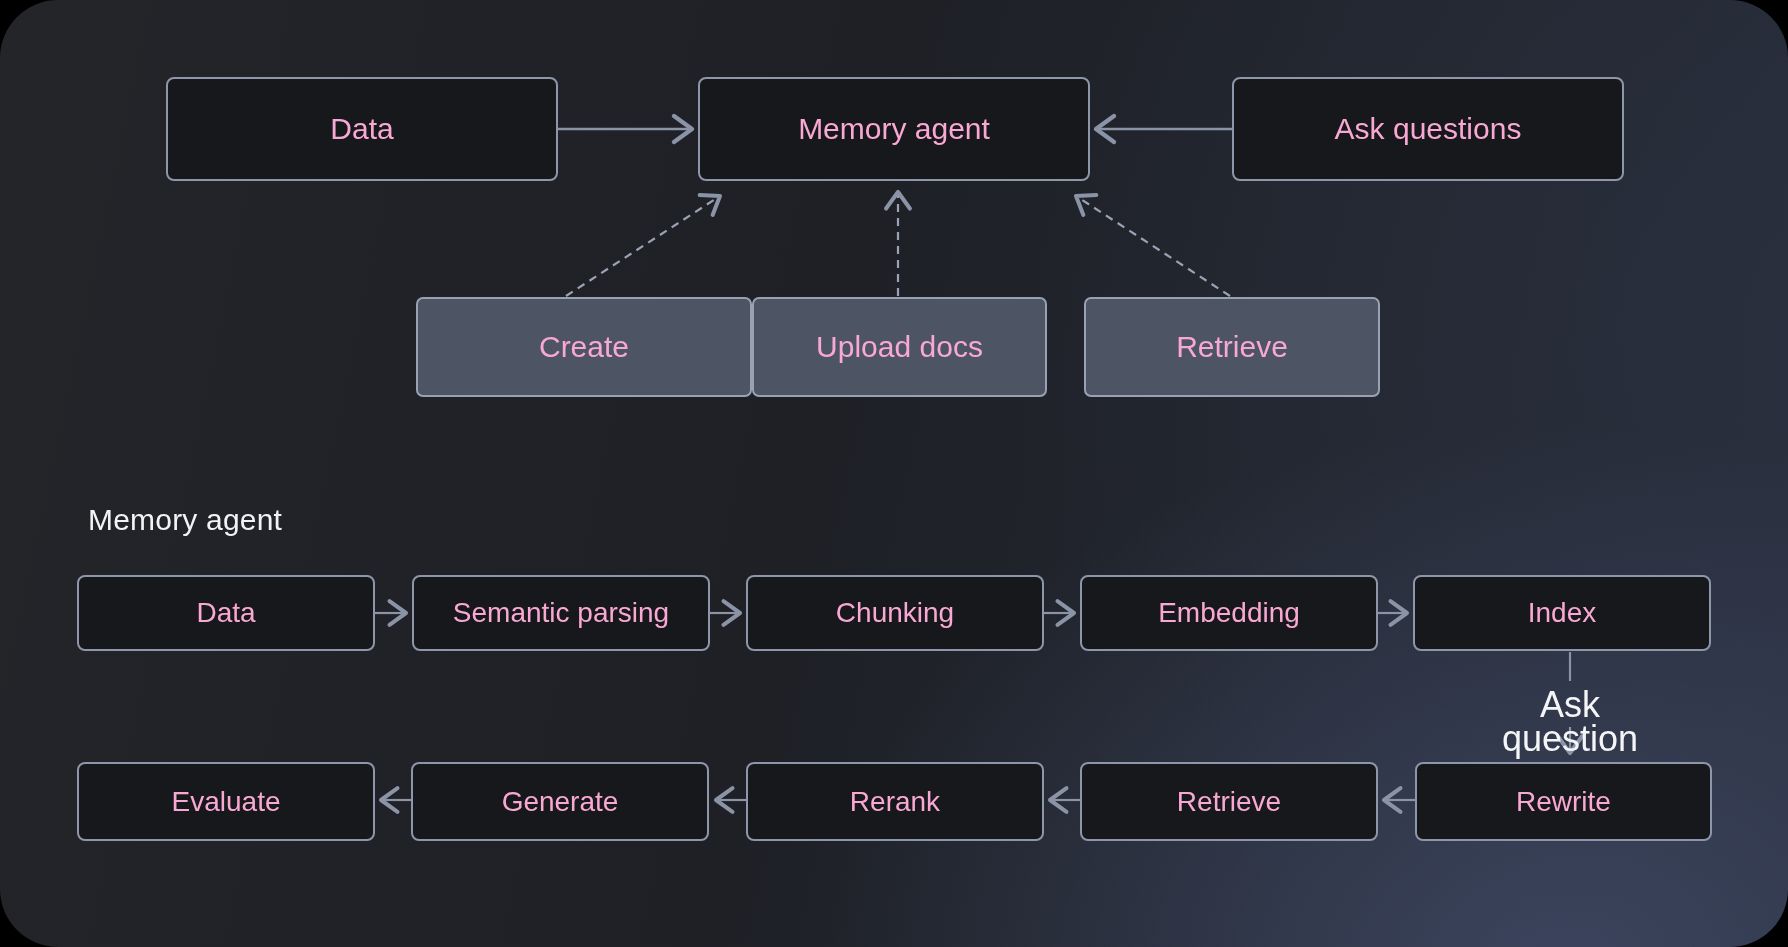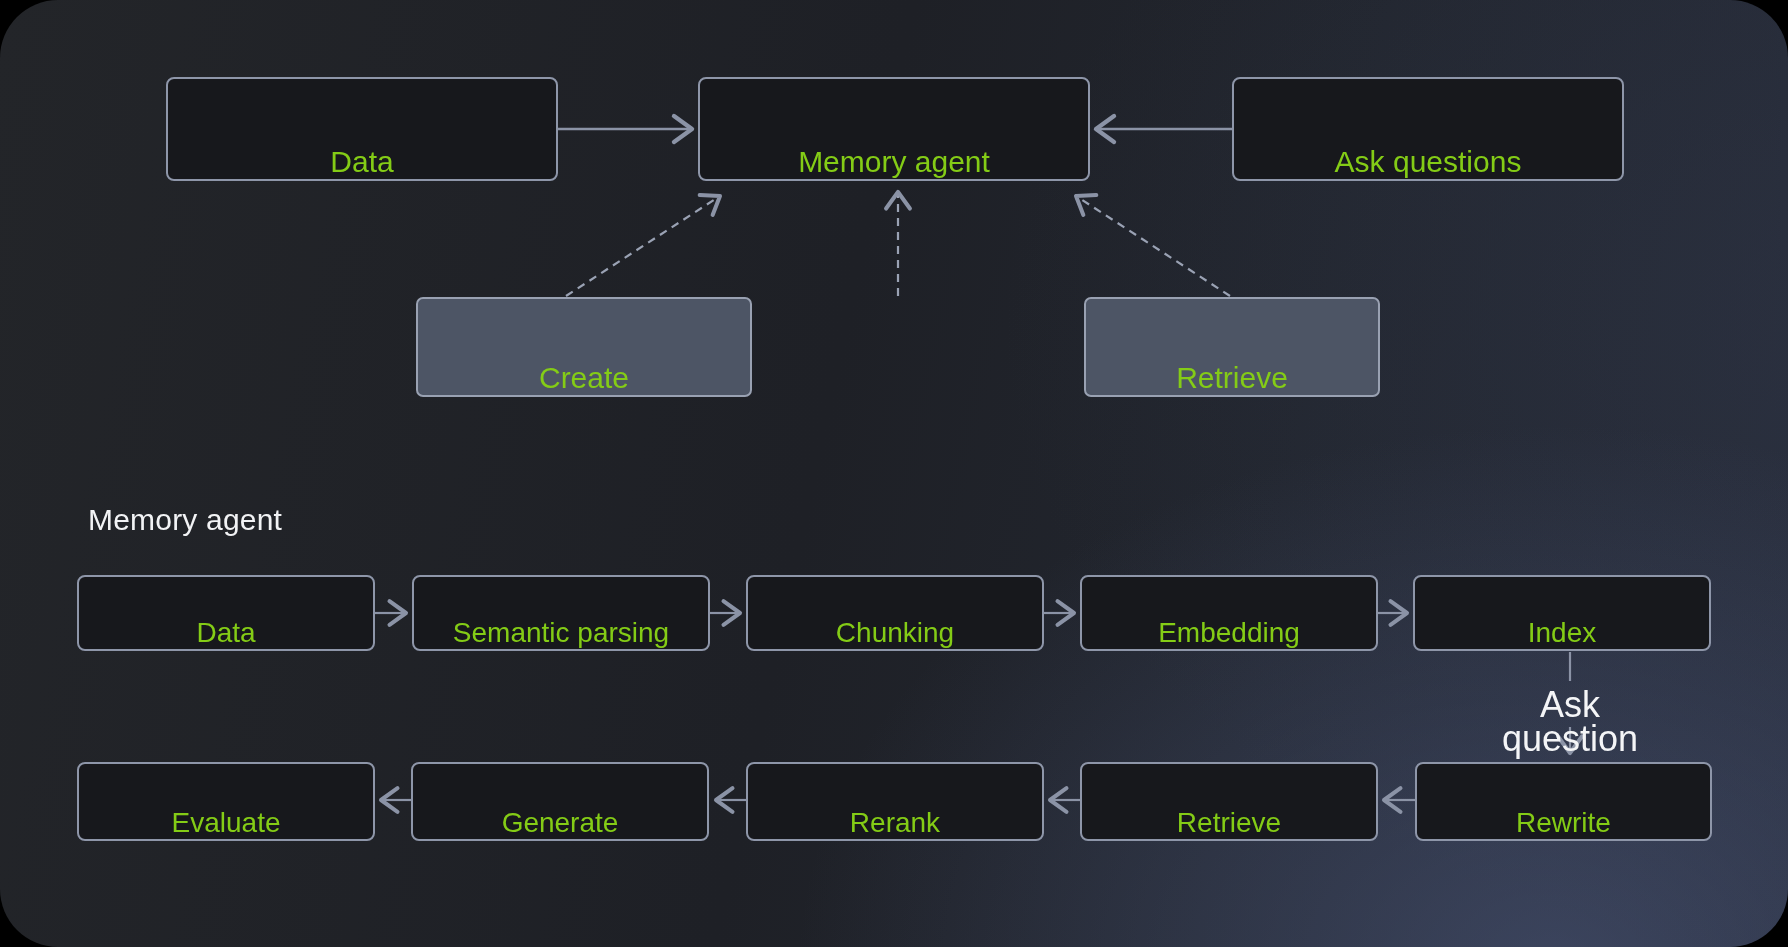--- a/index.html
+++ b/index.html
@@ -9,22 +9,22 @@
     -webkit-font-smoothing:antialiased;
   }
   .canvas{
     position:absolute;inset:0;border-radius:58px;
     background:
       radial-gradient(1150px 820px at 87% 102%, rgba(82,95,134,0.50), rgba(82,95,134,0) 66%),
       radial-gradient(1500px 1050px at 108% 34%, rgba(54,62,84,0.32), rgba(54,62,84,0) 62%),
       linear-gradient(102deg, #232529 0%, #1e2026 46%, #22262f 70%, #262b38 100%);
   }
   .node{
-    position:absolute;display:flex;align-items:flex-end;justify-content:center;
-    box-sizing:border-box;color:#84cc16;text-align:center;
+    position:absolute;display:flex;align-items:center;justify-content:center;
+    box-sizing:border-box;color:#f9a8d4;text-align:center;
   }
   .node-dark{
     background:#17181c;border:2px solid #8e96a9;border-radius:8px;
   }
   .node-gray{
     background:#4d5565;border:2px solid #99a1b2;border-radius:7px;
   }
   .fs-lg{font-size:30px;}
   .fs-md{font-size:28px;}
   
@@ -93,20 +93,23 @@
   <div class="node node-dark fs-lg n-memory">
     <span>Memory agent</span>
   </div>
   <div class="node node-dark fs-lg n-askq">
     <span>Ask questions</span>
   </div>
 
   <div class="node node-gray fs-lg n-create">
     <span>Create</span>
   </div>
+  <div class="node node-gray fs-lg n-upload">
+    <span>Upload docs</span>
+  </div>
   <div class="node node-gray fs-lg n-retrieve1">
     <span>Retrieve</span>
   </div>
 
   <div class="section-title">Memory agent</div>
 
   <div class="node node-dark fs-md n-data2">
     <span>Data</span>
   </div>
   <div class="node node-dark fs-md n-semparse">

